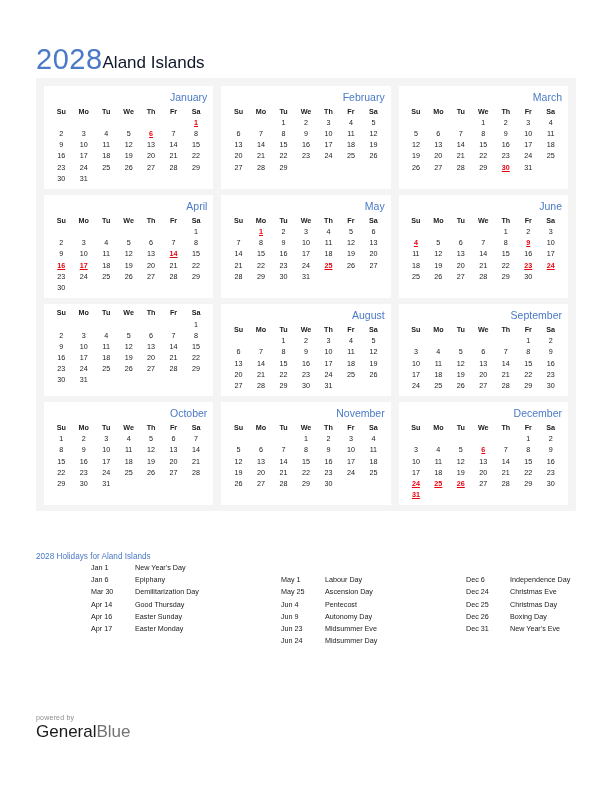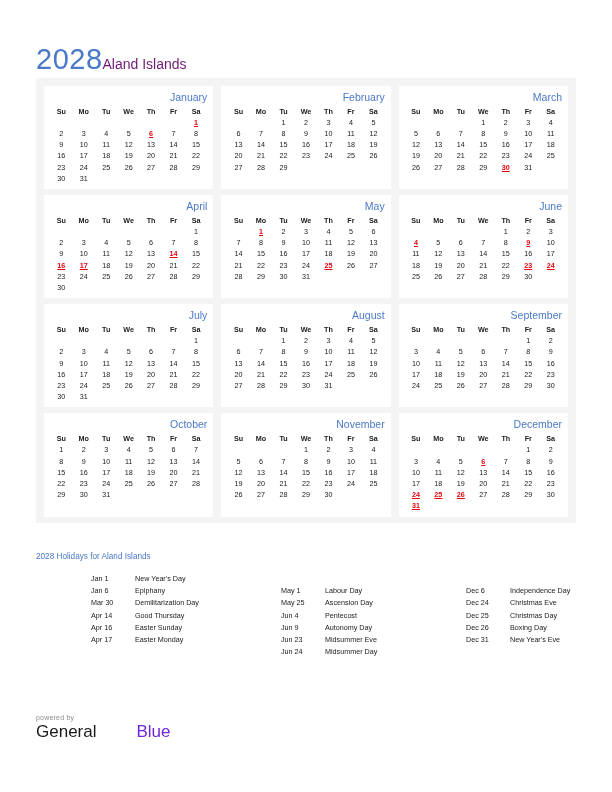--- a/index.html
+++ b/index.html
@@ -26,22 +26,22 @@
     align-items: flex-end;
   }
   .year-title {
     font-size: 29px;
     color: #4a79c7;
     font-weight: 400;
     letter-spacing: 0.5px;
     line-height: 1;
   }
   .country-title {
-    font-size: 14px;
-    color: #701a75;
+    font-size: 17px;
+    color: #0f172a;
     font-weight: 400;
     line-height: 1;
     padding-bottom: 3px;
   }
 
   
   .cal-panel {
     position: absolute;
     left: 36px; top: 78px;
     width: 540px;
@@ -97,21 +97,20 @@
   
   .hol-section {
     position: absolute;
     left: 36px; top: 552px;
     width: 540px;
   }
   .hol-title {
     color: #4a79c7;
     font-size: 8.2px;
     font-weight: 400;
-    margin-bottom: 11px;
     line-height: 1.2;
   }
   .hol-cols {
     display: grid;
     grid-template-columns: 190px 185px 165px;
   }
   .hol-col { padding-left: 10px; }
   .hol-row {
     display: flex;
     font-size: 7.2px;
@@ -135,21 +134,21 @@
     line-height: 1.2;
     margin-bottom: 1px;
     letter-spacing: 0.2px;
   }
   .brand {
     font-size: 17px;
     line-height: 1.1;
     font-weight: 400;
   }
   .brand .g { color: #1a1a1a; }
-  .brand .b { color: #6d28d9; margin-left: 40px; }
+  .brand .b { color: #737373; }
 </style>
 </head>
 <body>
 
 <div id="page">
 
   <div class="header">
     <div class="year-title">2028</div>
     <div class="country-title">Aland Islands</div>
   </div>
@@ -546,21 +545,20 @@
                 <td>27</td>
                 <td>28</td>
                 <td>29</td>
                 <td>30</td>
                 <td class="empty">&nbsp;</td>
               </tr>
             </tbody>
           </table>
         </div>
         <div class="month">
-          <div class="month-name">July</div>
           <table class="m">
             <thead>
               <tr>
                 <th>Su</th>
                 <th>Mo</th>
                 <th>Tu</th>
                 <th>We</th>
                 <th>Th</th>
                 <th>Fr</th>
                 <th>Sa</th>

